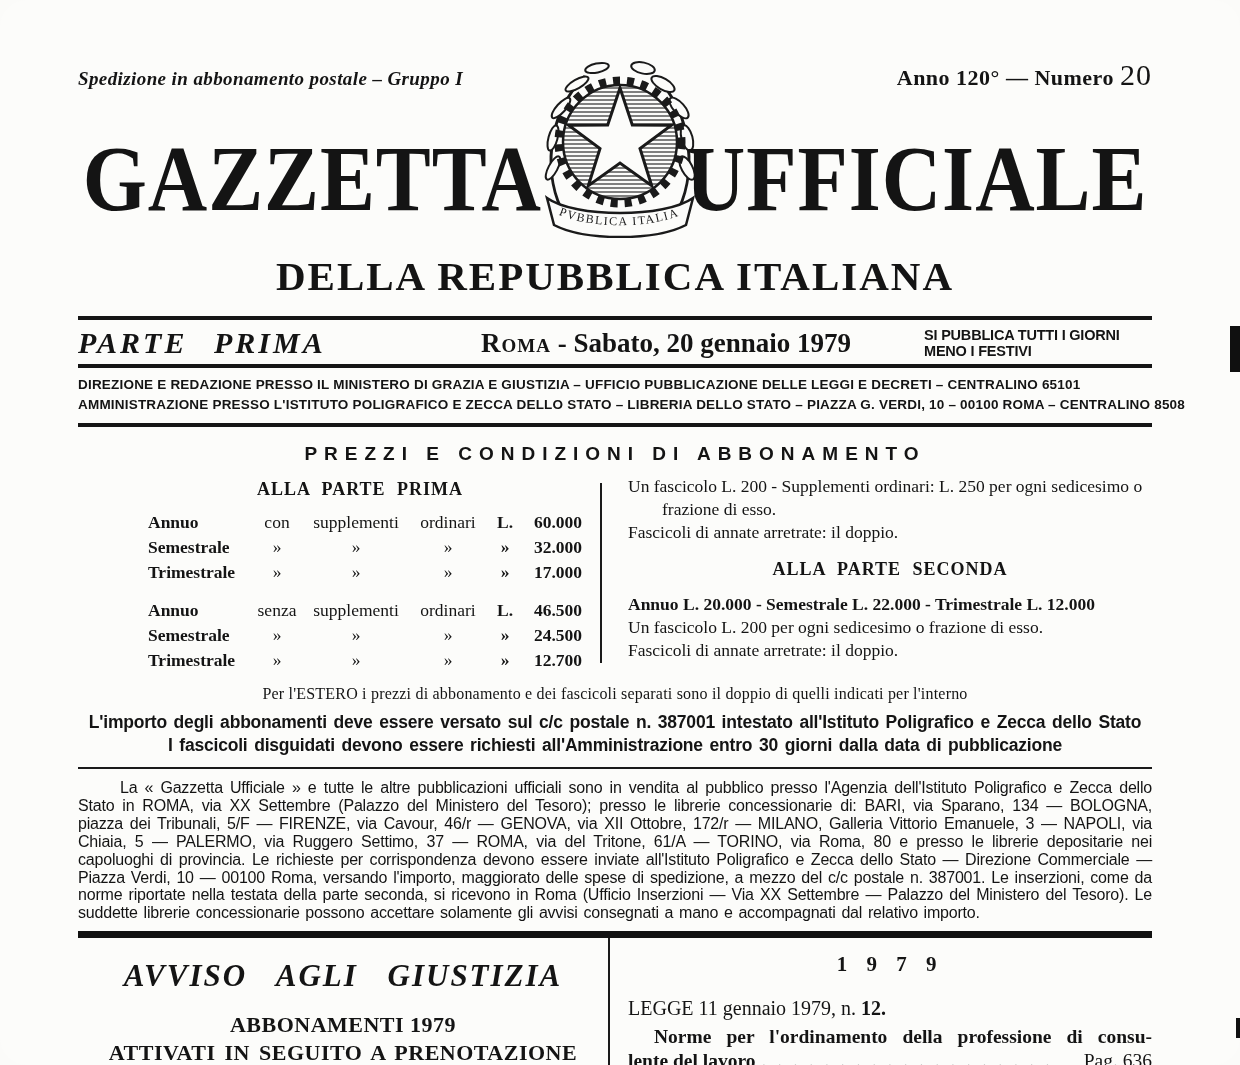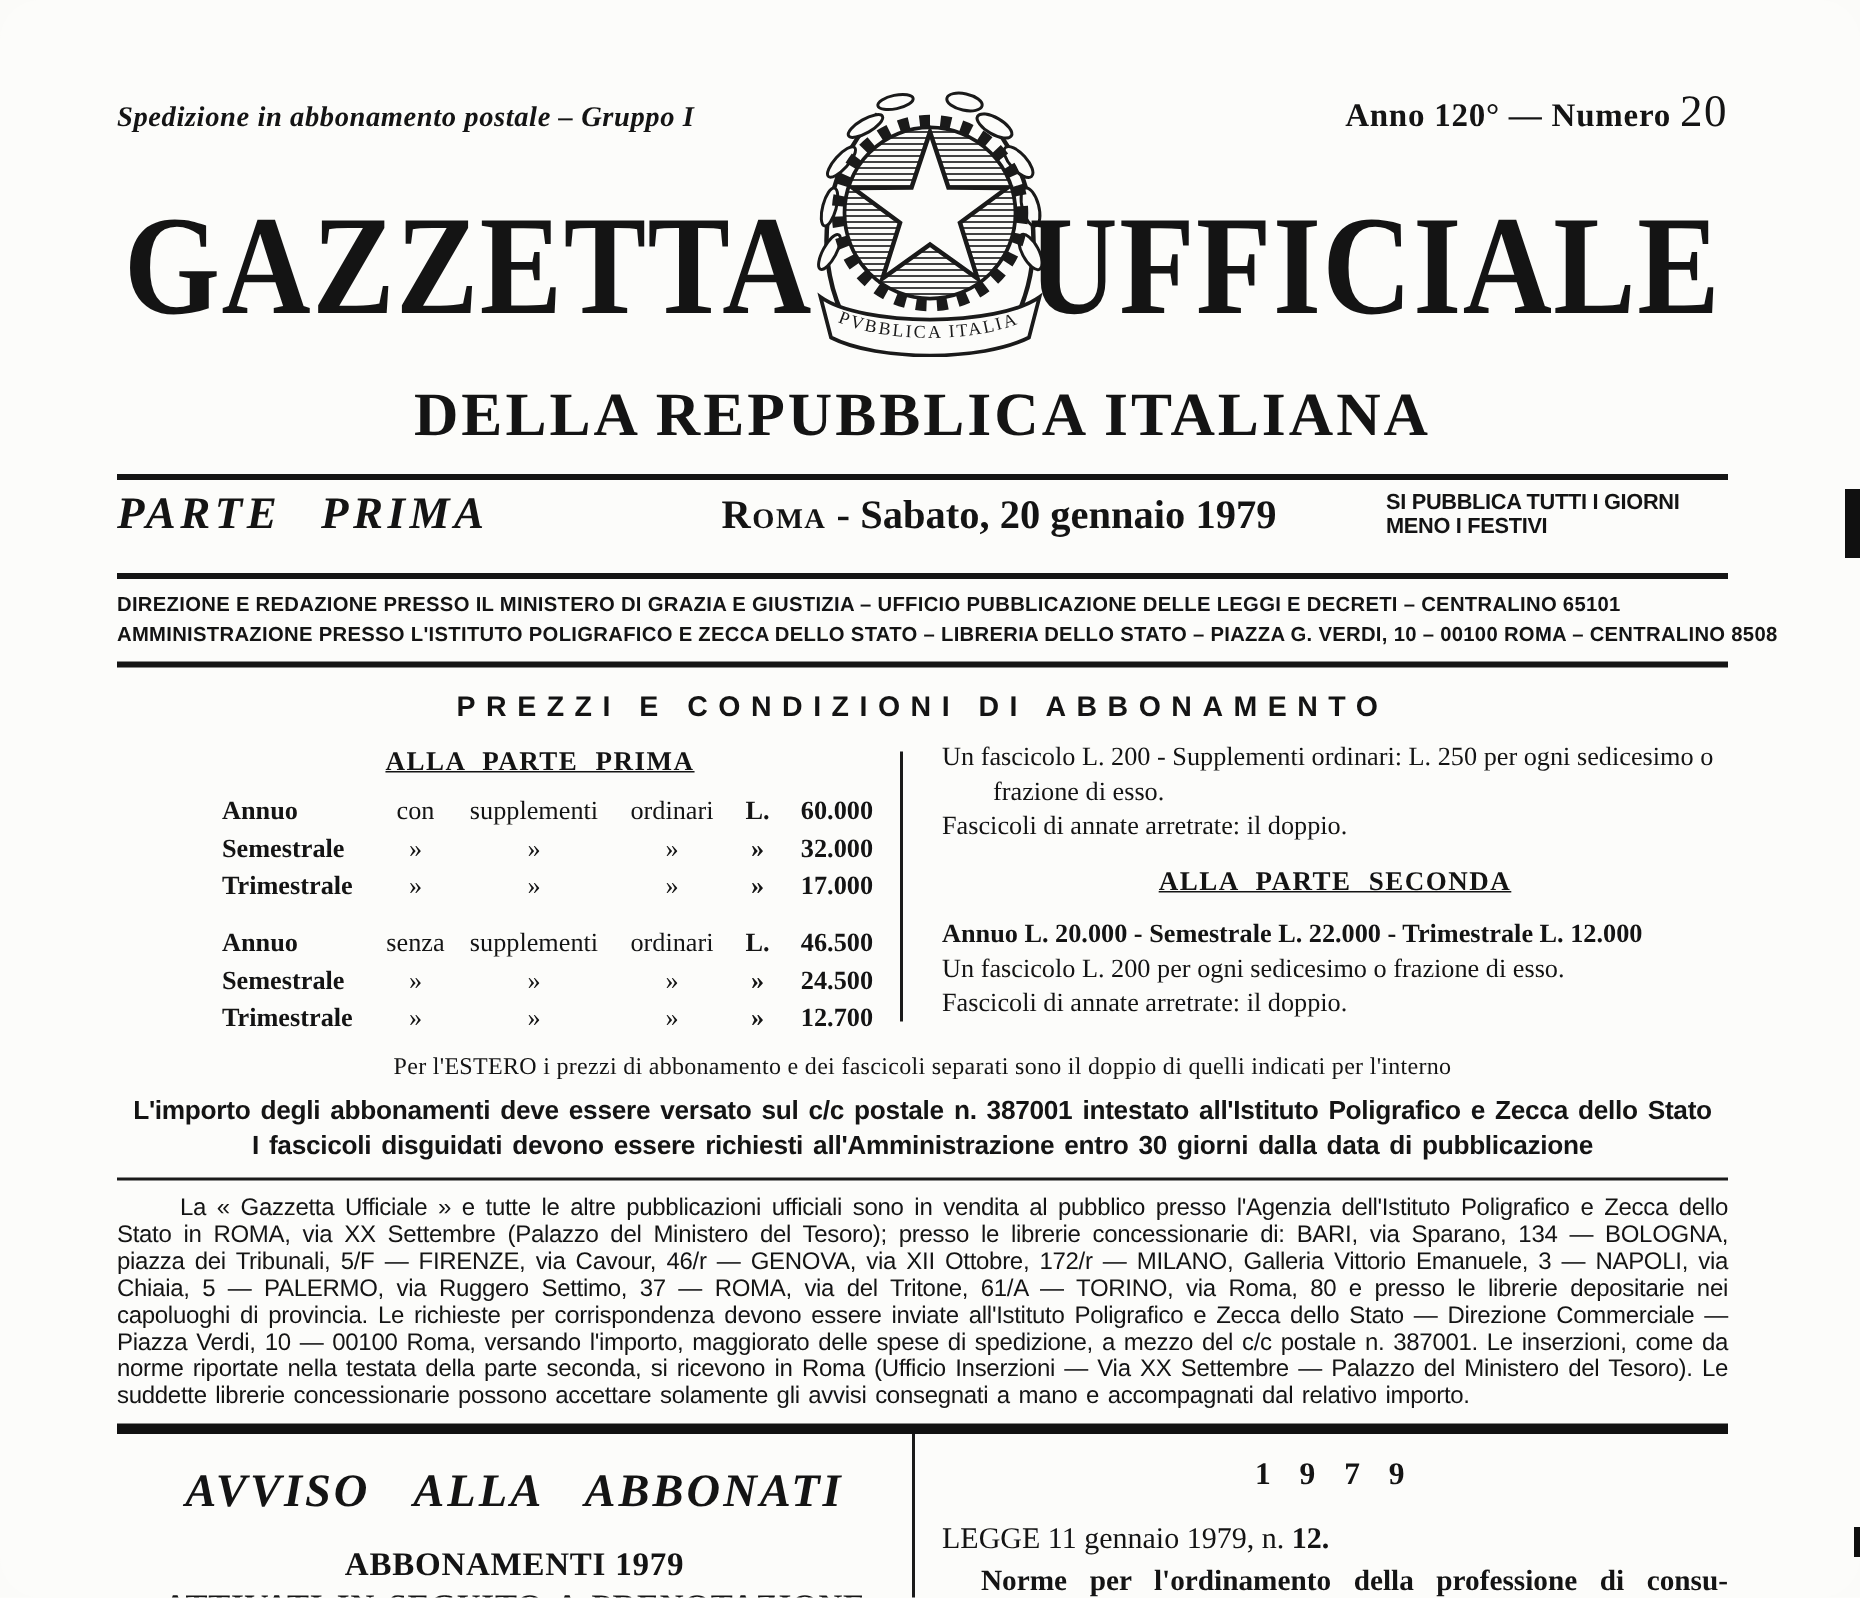--- a/index.html
+++ b/index.html
@@ -20,38 +20,38 @@
   
   .emblem { position:absolute; left:535px; top:50px; width:170px; height:188px; }
   .titles { display:flex; margin-top:56px; align-items:flex-end; }
   .titles .side { flex:1 1 0; text-align:center; font-size:84px; line-height:88px; font-weight:bold;
                   letter-spacing:1px; transform:scale(.98,1.12); transform-origin:center bottom; white-space:nowrap; }
   .titles .gap { width:170px; }
   .subtitle { text-align:center; margin-top:24px; font-size:41px; line-height:48px; font-weight:bold; letter-spacing:2px; white-space:nowrap; }
 
   
   .dateband { margin-top:16px; border-top:4px solid #151515; border-bottom:4px solid #151515;
-              display:flex; align-items:center; padding:6px 0 22px; }
+              display:flex; align-items:center; padding:6px 0 4px; }
   .part { width:330px; font-style:italic; font-weight:bold; font-size:30px; letter-spacing:3px; word-spacing:16px; }
   .place-date { flex:1; text-align:center; font-weight:bold; font-size:27px; white-space:nowrap; }
   .place-date .sc { font-variant:small-caps; letter-spacing:1px; }
   .pub-note { width:228px; text-align:left; font-family:"Liberation Sans","DejaVu Sans",sans-serif;
               font-weight:bold; font-size:14.5px; line-height:16px; letter-spacing:-.2px; white-space:nowrap; }
 
   
   .adminlines { padding:7px 0 8px; border-bottom:4px solid #151515;
                 font-family:"Liberation Sans","DejaVu Sans",sans-serif; font-weight:bold;
                 font-size:13.5px; line-height:20px; letter-spacing:.2px; white-space:nowrap; }
 
   
   .prezzi-title { margin:16px 0 10px; text-align:center; font-family:"Liberation Sans","DejaVu Sans",sans-serif;
                   font-weight:bold; font-size:19px; letter-spacing:7px; }
   .price-cols { display:flex; align-items:stretch; }
   .price-left { width:522px; }
-  .col-heading { text-align:center; font-weight:bold; font-size:18px; letter-spacing:1px; word-spacing:6px; margin:4px 0 10px;text-decoration:underline; }
+  .col-heading { text-align:center; font-weight:bold; font-size:18px; letter-spacing:1px; word-spacing:6px; margin:4px 0 10px; }
   .price-left .col-heading { width:424px; margin-left:70px; }
   table.prices { margin-left:70px; border-collapse:collapse; }
   table.prices td { font-size:17.5px; height:25px; vertical-align:middle; }
   td.c-period { width:100px; font-weight:bold; }
   td.c-w1 { width:58px; text-align:center; }
   td.c-w2 { width:100px; text-align:center; }
   td.c-w3 { width:84px; text-align:center; }
   td.c-cur { width:30px; text-align:center; font-weight:bold; }
   td.c-val { width:62px; text-align:right; font-weight:bold; }
   tr.spacer td { height:13px; }
@@ -243,21 +243,21 @@
     <div>L'importo degli abbonamenti deve essere versato sul c/c postale n. 387001 intestato all'Istituto Poligrafico e Zecca dello Stato</div>
     <div>I fascicoli disguidati devono essere richiesti all'Amministrazione entro 30 giorni dalla data di pubblicazione</div>
   </div>
 
   <div class="sales-para">La « Gazzetta Ufficiale » e tutte le altre pubblicazioni ufficiali sono in vendita al pubblico presso l'Agenzia dell'Istituto Poligrafico e Zecca dello Stato in ROMA, via XX Settembre (Palazzo del Ministero del Tesoro); presso le librerie concessionarie di: BARI, via Sparano, 134 — BOLOGNA, piazza dei Tribunali, 5/F — FIRENZE, via Cavour, 46/r — GENOVA, via XII Ottobre, 172/r — MILANO, Galleria Vittorio Emanuele, 3 — NAPOLI, via Chiaia, 5 — PALERMO, via Ruggero Settimo, 37 — ROMA, via del Tritone, 61/A — TORINO, via Roma, 80 e presso le librerie depositarie nei capoluoghi di provincia. Le richieste per corrispondenza devono essere inviate all'Istituto Poligrafico e Zecca dello Stato — Direzione Commerciale — Piazza Verdi, 10 — 00100 Roma, versando l'importo, maggiorato delle spese di spedizione, a mezzo del c/c postale n. 387001. Le inserzioni, come da norme riportate nella testata della parte seconda, si ricevono in Roma (Ufficio Inserzioni — Via XX Settembre — Palazzo del Ministero del Tesoro). Le suddette librerie concessionarie possono accettare solamente gli avvisi consegnati a mano e accompagnati dal relativo importo.</div>
 
   <div class="thickrule"></div>
 
   <div class="bottom-cols">
     <div class="bottom-left">
-      <div class="avviso-title">AVVISO  ALLA  ABBONATI</div>
+      <div class="avviso-title">AVVISO  AGLI  GIUSTIZIA</div>
       <div class="avviso-sub1">ABBONAMENTI 1979</div>
       <div class="avviso-sub2">ATTIVATI IN SEGUITO A PRENOTAZIONE</div>
 
     </div>
     <div class="vdiv2"></div>
     <div class="bottom-right">
       <div class="year">1 9 7 9</div>
       <div class="law">
         <span>LEGGE 11 gennaio 1979, n. </span><span class="lawnum">12.</span>
       </div>

